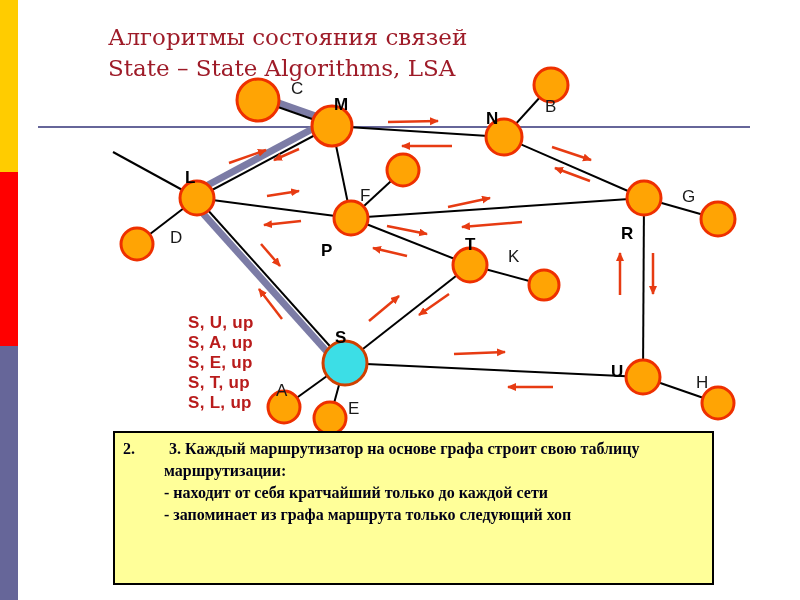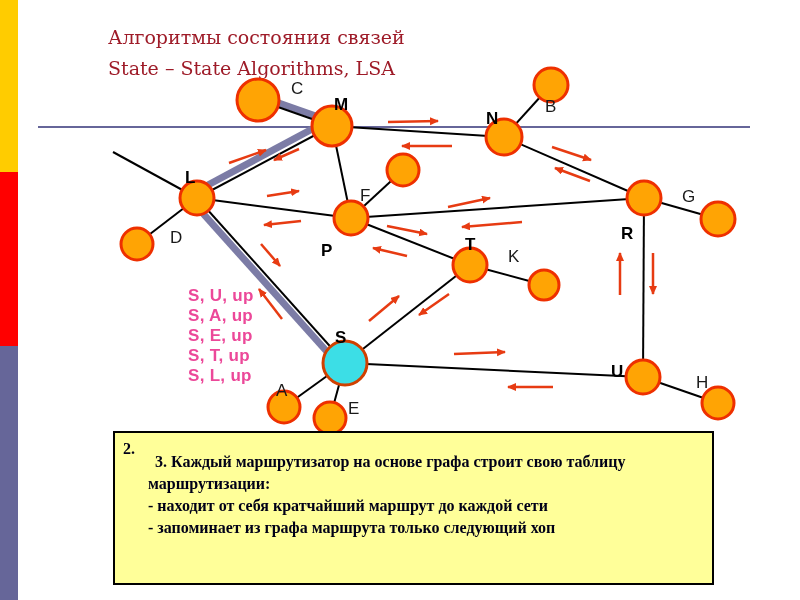--- a/index.html
+++ b/index.html
@@ -5,39 +5,39 @@
   html,body{margin:0;padding:0;}
   body{
     width:800px;height:600px;position:relative;overflow:hidden;
     background:#ffffff;font-family:"Liberation Sans",sans-serif;
   }
   .sidebar{position:absolute;left:0;top:0;width:18px;height:600px;}
   .sidebar div{width:18px;}
   .title-block{
     position:absolute;left:108px;top:22px;width:640px;
     font-family:"DejaVu Serif","Liberation Serif",serif;
-    font-size:19px;line-height:31px;font-weight:400;
+    font-size:23px;line-height:31px;font-weight:400;
   }
   .diagram-svg{position:absolute;left:0;top:0;}
   .routing-list{
     position:absolute;left:188px;top:286px;
     font-size:17px;font-weight:bold;line-height:20px;
     letter-spacing:0.3px;
   }
   .note-box{
     position:absolute;left:113px;top:431px;width:597px;height:150px;
     border:2px solid #000;
     font-family:"Liberation Serif",serif;
     font-size:16px;font-weight:bold;color:#000018;
     line-height:22px;
   }
   .note-number{position:absolute;left:8px;top:5px;}
   .note-lines{position:absolute;left:0;top:5px;width:100%;}
-  .note-line-first{padding-left:40px;margin-top:13px;}
-  .note-line-rest{padding-left:33px;}
+  .note-line-first{padding-left:54px;}
+  .note-line-rest{padding-left:49px;}
 </style>
 </head>
 <body>
 
 <div class="sidebar">
     <div style="height: 172px; background: rgb(255, 204, 0);"></div>
     <div style="height: 174px; background: rgb(255, 0, 0);"></div>
     <div style="height: 254px; background: rgb(102, 102, 153);"></div>
   </div>
 
@@ -126,29 +126,29 @@
     <text x="508" y="262" fill="#1A1A1A" font-family="&quot;Liberation Sans&quot;, sans-serif" font-size="17" font-weight="normal">K</text>
     <text x="621" y="239" fill="#000000" font-family="&quot;Liberation Sans&quot;, sans-serif" font-size="17" font-weight="bold">R</text>
     <text x="682" y="202" fill="#1A1A1A" font-family="&quot;Liberation Sans&quot;, sans-serif" font-size="17" font-weight="normal">G</text>
     <text x="335" y="343" fill="#000000" font-family="&quot;Liberation Sans&quot;, sans-serif" font-size="17" font-weight="bold">S</text>
     <text x="276" y="396" fill="#1A1A1A" font-family="&quot;Liberation Sans&quot;, sans-serif" font-size="17" font-weight="normal">A</text>
     <text x="348" y="414" fill="#1A1A1A" font-family="&quot;Liberation Sans&quot;, sans-serif" font-size="17" font-weight="normal">E</text>
     <text x="611" y="377" fill="#000000" font-family="&quot;Liberation Sans&quot;, sans-serif" font-size="17" font-weight="bold">U</text>
     <text x="696" y="388" fill="#1A1A1A" font-family="&quot;Liberation Sans&quot;, sans-serif" font-size="17" font-weight="normal">H</text>
   </svg>
 
-<div class="routing-list" style="color: #ec4899;">
+<div class="routing-list" style="color: #b91c1c; margin-top: 27px;">
   <div>S, U, up</div>
   <div>S, A, up</div>
   <div>S, E, up</div>
   <div>S, T, up</div>
   <div>S, L, up</div>
 </div>
 
 <div class="note-box" style="background: rgb(255, 255, 153);">
   <span class="note-number">2.</span>
   <div class="note-lines">
     <div class="note-line-first">3. Каждый маршрутизатор на основе графа строит свою таблицу</div>
     <div class="note-line-rest">маршрутизации:</div>
-    <div class="note-line-rest">- находит от себя кратчайший маршрут до каждой сети</div>
+    <div class="note-line-rest">- находит от себя кратчайший только до каждой сети</div>
     <div class="note-line-rest">- запоминает из графа маршрута только следующий хоп</div>
   </div>
 </div>
 
 </body></html>

